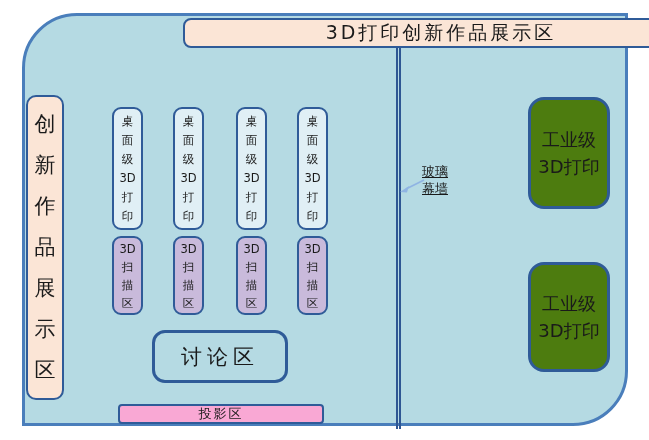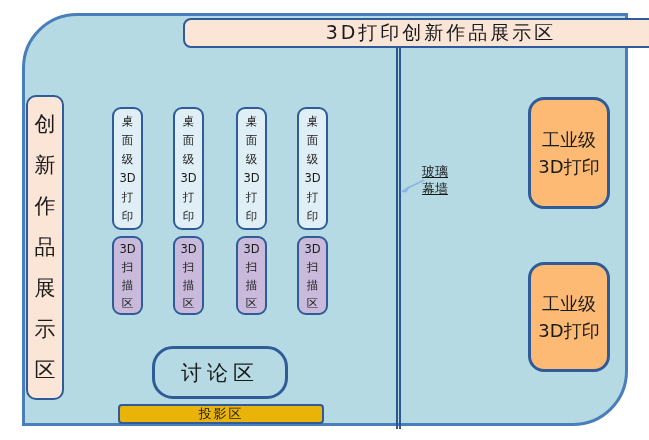--- a/index.html
+++ b/index.html
@@ -45,35 +45,35 @@
   .scan-box{
     position:absolute;top:236px;width:31px;height:79px;
     background:#c9badb;border:2px solid #2f5b98;border-radius:9px;
     box-sizing:border-box;display:flex;align-items:center;justify-content:center;
     font-size:11.5px;line-height:18px;white-space:pre-line;text-align:center;z-index:3;
   }
   .c0{left:112px;} .c1{left:173px;} .c2{left:236px;} .c3{left:297px;}
   
   .discussion{
     position:absolute;left:152px;top:330px;width:136px;height:53px;
-    background:#b5dae3;border:3px solid #2f5b98;border-radius:21px;
+    background:#b5dae3;border:3px solid #2f5b98;border-radius:13px;
     box-sizing:border-box;display:flex;align-items:center;justify-content:center;
-    font-size:21px;letter-spacing:5px;z-index:3;margin-top:16px;
+    font-size:21px;letter-spacing:5px;z-index:3;
   }
   
   .projection{
     position:absolute;left:118px;top:404px;width:206px;height:20px;
-    background:#eab308;border:2px solid #2f5b98;border-radius:4px;
+    background:#f9a8d4;border:2px solid #2f5b98;border-radius:4px;
     box-sizing:border-box;display:flex;align-items:center;justify-content:center;
     font-size:13px;letter-spacing:2px;z-index:3;
   }
   
   .industrial{
     position:absolute;left:528px;width:82px;height:112px;
-    background:#fdba74;border:3px solid #2f5b98;border-radius:16px;
+    background:#4d7c0f;border:3px solid #2f5b98;border-radius:16px;
     box-sizing:border-box;display:flex;align-items:center;justify-content:center;
     font-size:18px;line-height:27px;white-space:pre-line;text-align:center;z-index:3;
   }
   .ind-1{top:97px;} .ind-2{top:262px;height:110px;}
   
   .glass-label{
     position:absolute;left:422px;top:163px;
     font-size:13px;line-height:17px;white-space:pre-line;z-index:4;text-decoration:underline;
   }
   .glass-arrow{

